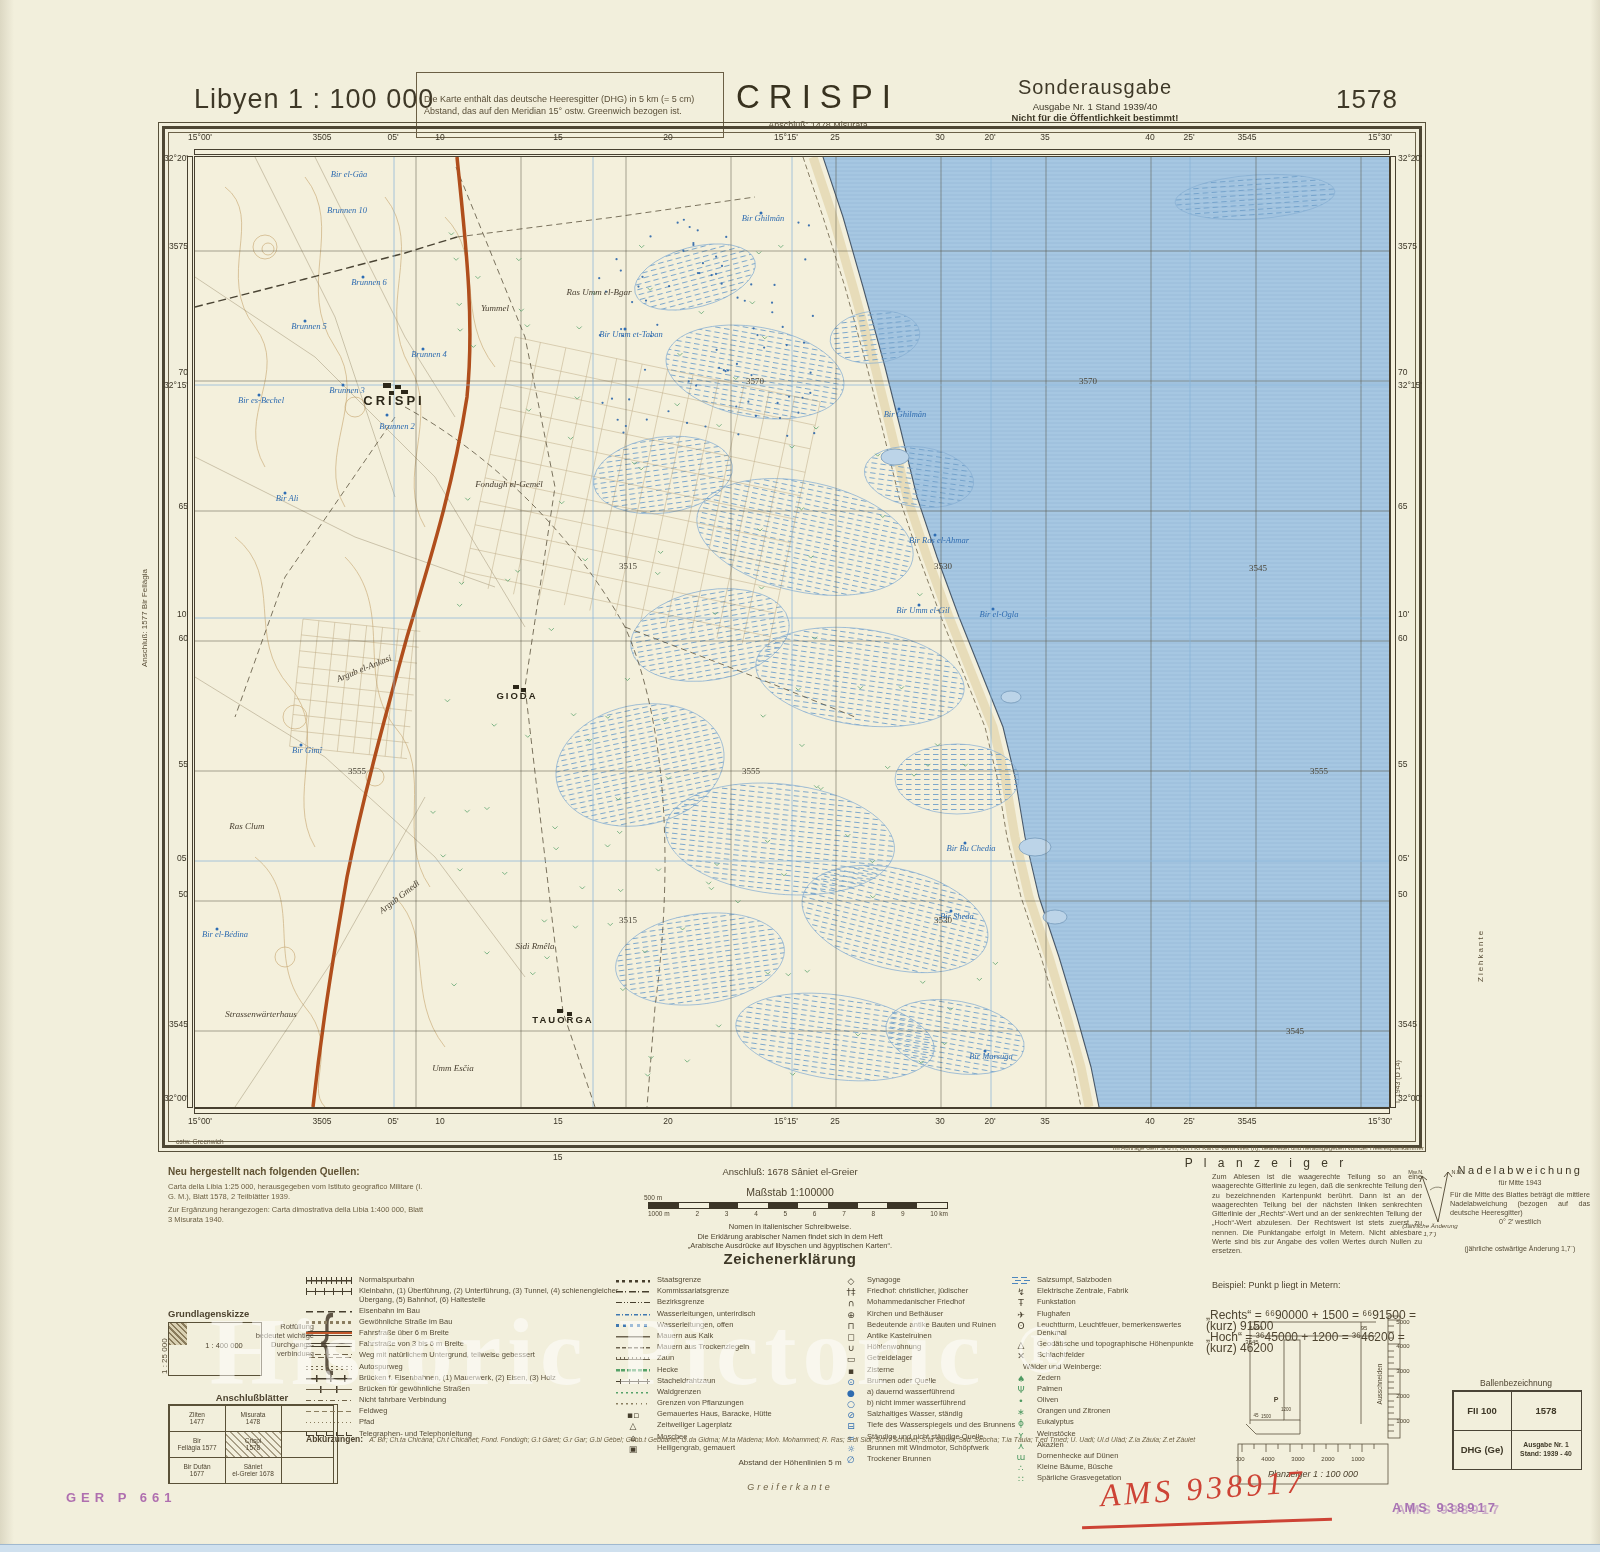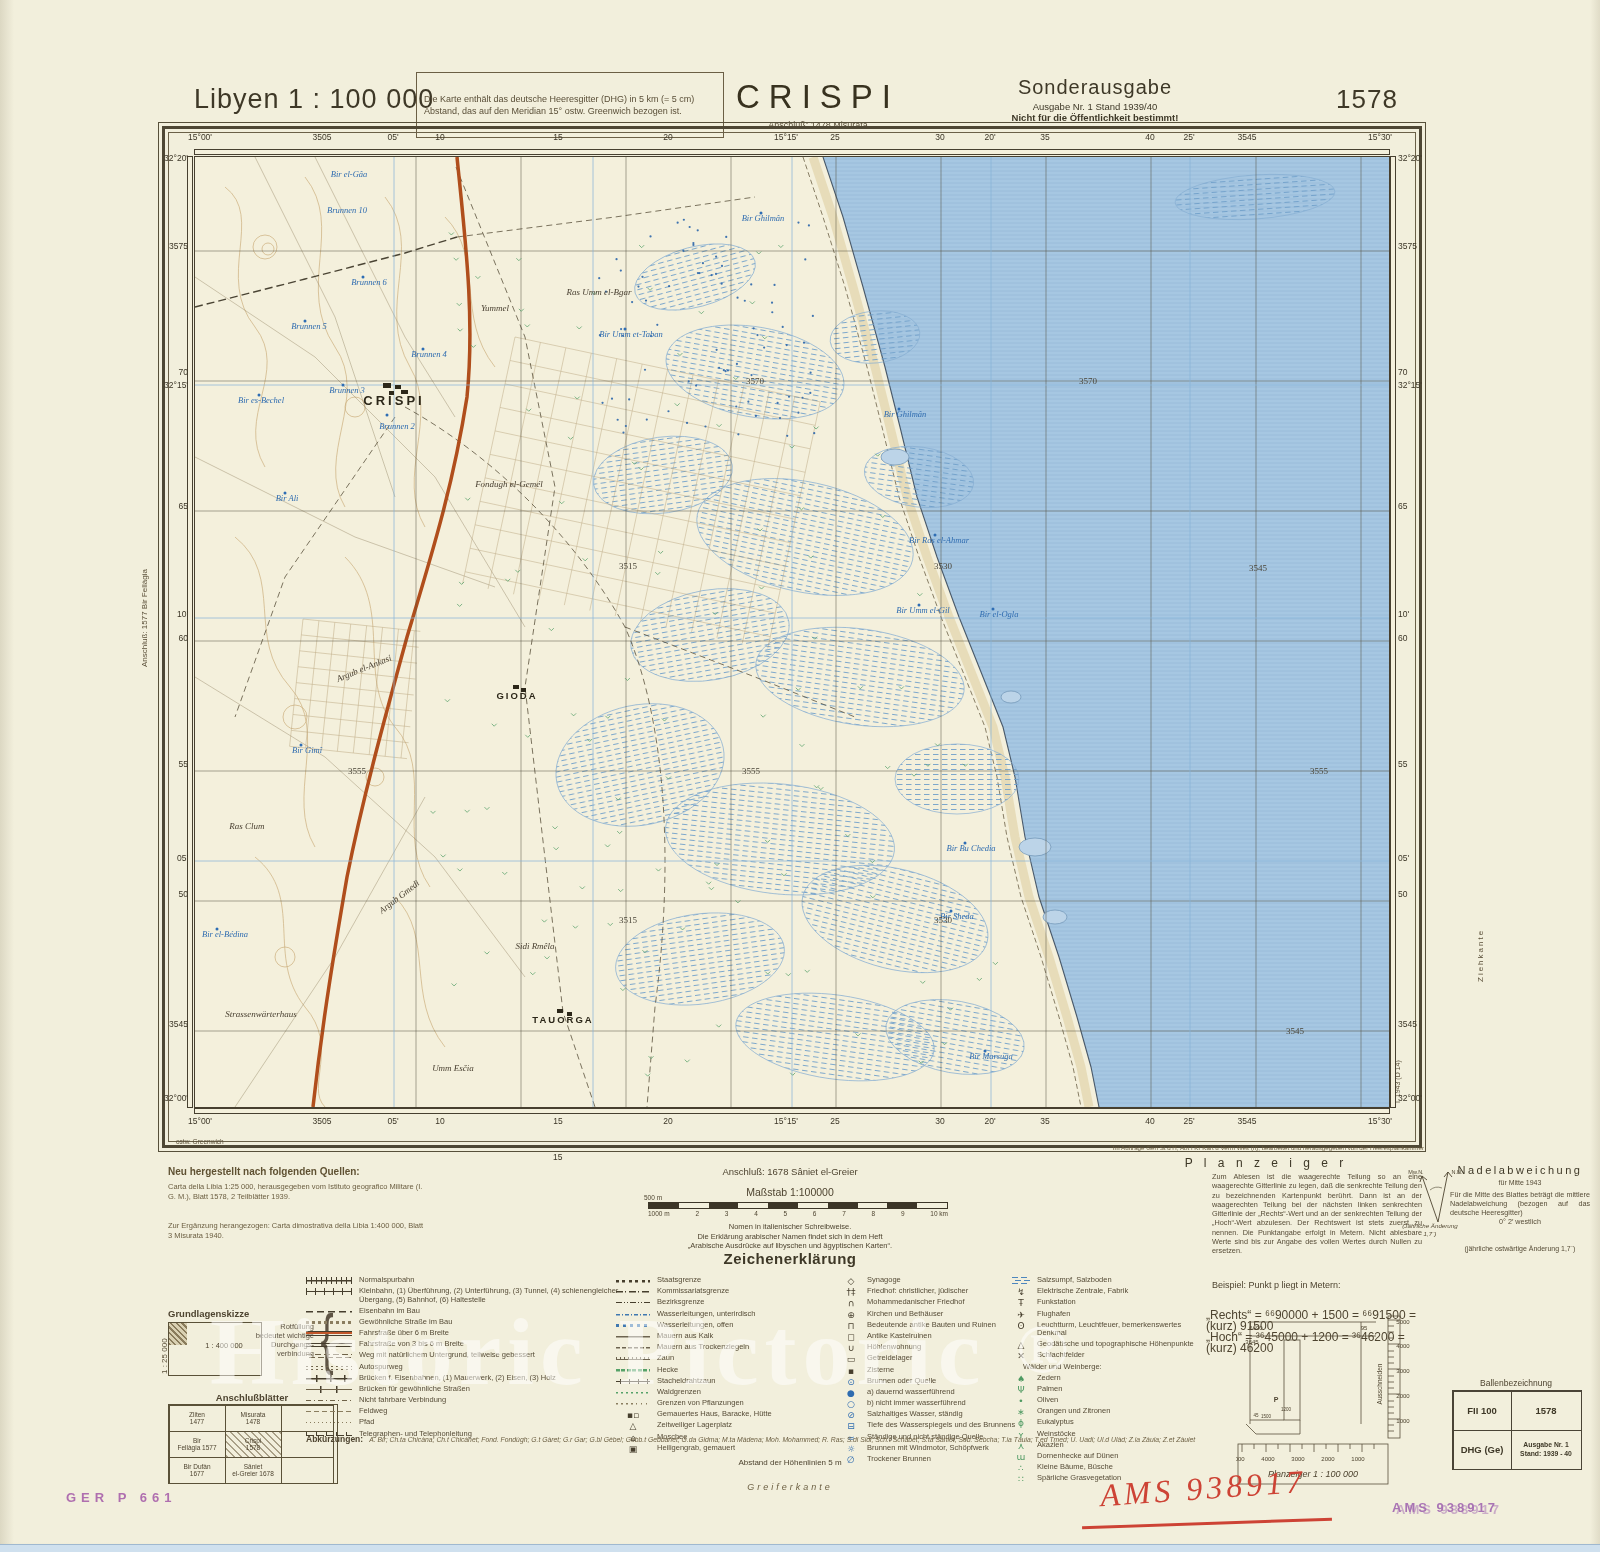--- a/index.html
+++ b/index.html
@@ -607,21 +607,21 @@
       <span class="flab rt" style="top: 1019px; left: 150px;">3545</span>
       <span class="flab " style="top: 1019px; left: 1398px;">3545</span>
       <span class="flab rt" style="top: 1093px; left: 150px;">32°00'</span>
       <span class="flab " style="top: 1093px; left: 1398px;">32°00'</span>
     </div>
   <div class="abs tiny-grw">ostw. Greenwich</div>
   <div class="abs below15">15</div>
 
   <div class="abs src-head">Neu hergestellt nach folgenden Quellen:</div>
   <div class="abs src-lines">
-    <div style="margin-bottom:20px">Carta della Libia 1:25 000, herausgegeben vom Istituto geografico Militare (I. G. M.), Blatt 1578, 2 Teilblätter 1939.</div>
+    <div style="margin-bottom:4px">Carta della Libia 1:25 000, herausgegeben vom Istituto geografico Militare (I. G. M.), Blatt 1578, 2 Teilblätter 1939.</div>
     <div>Zur Ergänzung herangezogen: Carta dimostrativa della Libia 1:400 000, Blatt 3 Misurata 1940.</div>
   </div>
   <div class="abs gsk-title">Grundlagenskizze</div>
   <div class="abs gsk-box">
     <div class="corner"></div>
     <div class="gsk-main">1 : 400 000</div>
   </div>
   <div class="abs gsk-side">
     <span class="vtext" style="display:inline-block">1 : 25 000</span>
   </div>

